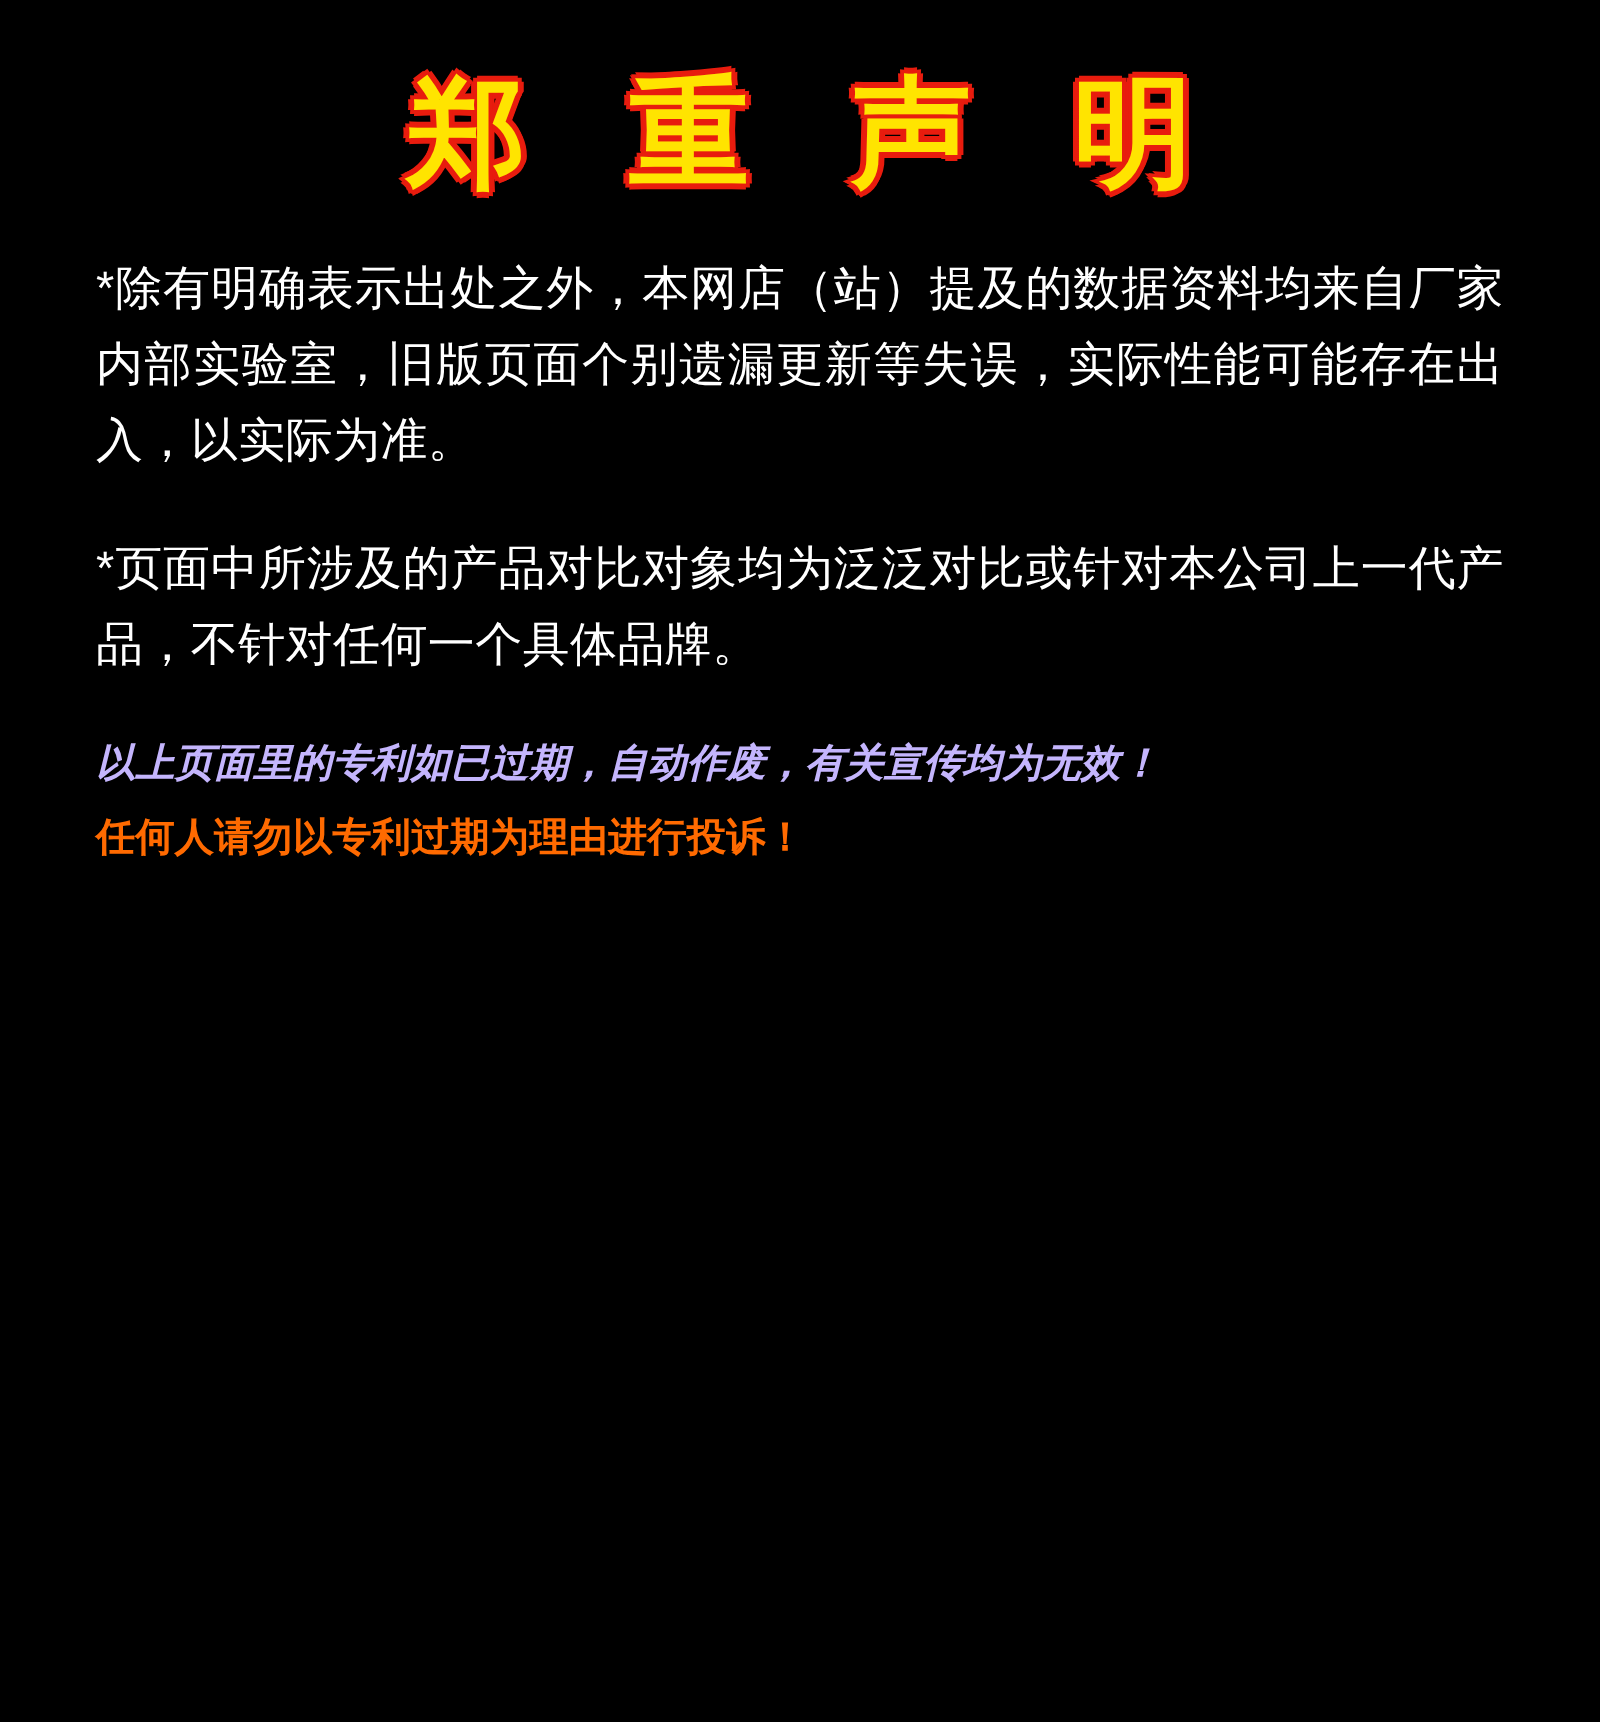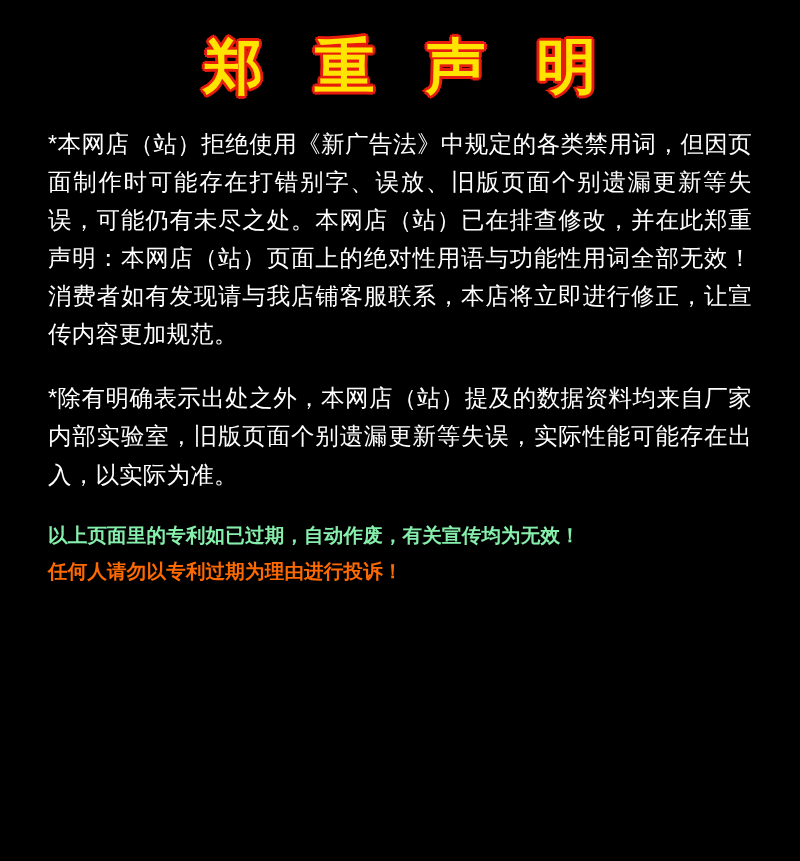--- a/index.html
+++ b/index.html
@@ -59,32 +59,32 @@
   .para:last-of-type {
     margin-bottom: 18px;
   }
   .warn {
     font-size: 19.5px;
     font-weight: bold;
     line-height: 1.55;
     margin: 0 0 6px 0;
     letter-spacing: 0.2px;
   }
-  .warn-1 { color: #86efac; }
+  .warn-1 { color: #c4b5fd; font-style: italic; }
   .warn-2 { color: #ff6a00; margin-bottom: 8px; }
 </style>
 </head>
 <body>
 
 <div class="page">
 
   <div class="title">郑 重 声 明</div>
 
   <div class="body-wrap">
 
-    <p class="para">*本网店（站）拒绝使用《新广告法》中规定的各类禁用词，但因页面制作时可能存在打错别字、误放、旧版页面个别遗漏更新等失误，可能仍有未尽之处。本网店（站）已在排查修改，并在此郑重声明：本网店（站）页面上的绝对性用语与功能性用词全部无效！消费者如有发现请与我店铺客服联系，本店将立即进行修正，让宣传内容更加规范。</p>
     <p class="para">*除有明确表示出处之外，本网店（站）提及的数据资料均来自厂家内部实验室，旧版页面个别遗漏更新等失误，实际性能可能存在出入，以实际为准。</p>
+    <p class="para">*页面中所涉及的产品对比对象均为泛泛对比或针对本公司上一代产品，不针对任何一个具体品牌。</p>
 
     <p class="warn warn-1">以上页面里的专利如已过期，自动作废，有关宣传均为无效！</p>
     <p class="warn warn-2">任何人请勿以专利过期为理由进行投诉！</p>
 
   </div>
 </div>
 
 </body></html>

